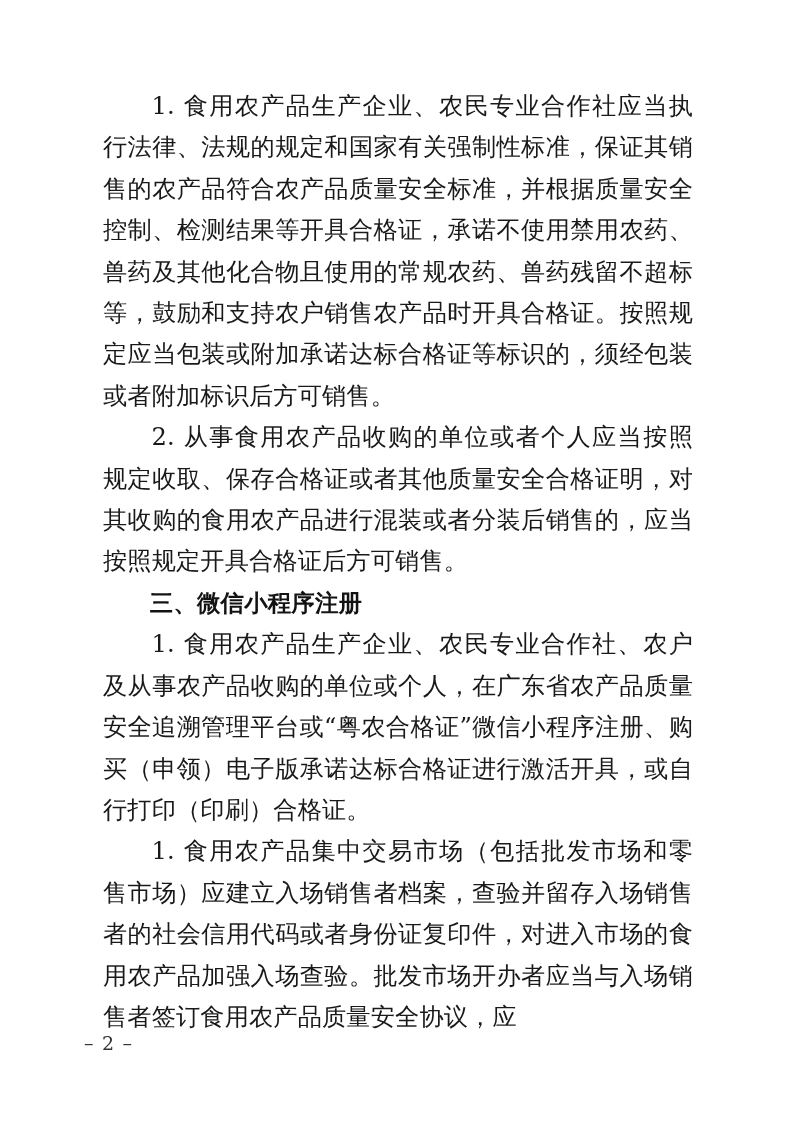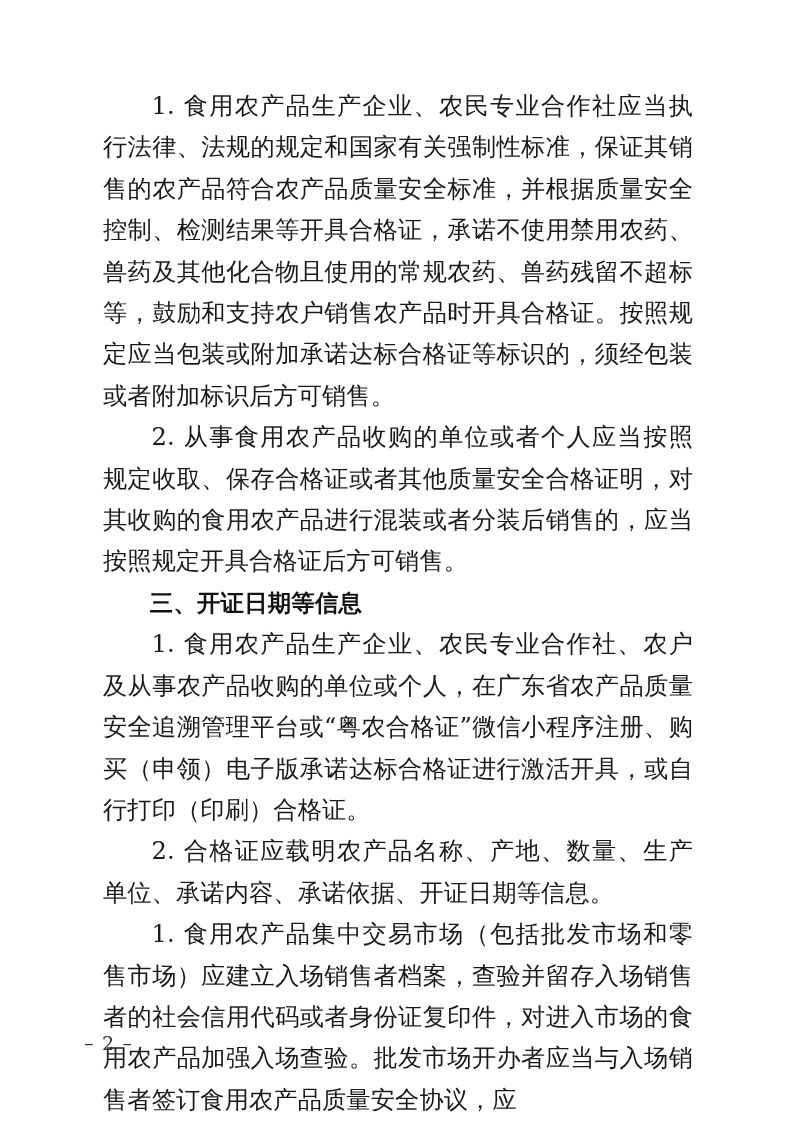--- a/index.html
+++ b/index.html
@@ -75,21 +75,20 @@
   }
 </style>
 </head>
 <body>
 
 <div class="page">
 
   <div class="content">
     <p class="para">1. 食用农产品生产企业、农民专业合作社应当执行法律、法规的规定和国家有关强制性标准，保证其销售的农产品符合农产品质量安全标准，并根据质量安全控制、检测结果等开具合格证，承诺不使用禁用农药、兽药及其他化合物且使用的常规农药、兽药残留不超标等，鼓励和支持农户销售农产品时开具合格证。按照规定应当包装或附加承诺达标合格证等标识的，须经包装或者附加标识后方可销售。</p>
     <p class="para">2. 从事食用农产品收购的单位或者个人应当按照规定收取、保存合格证或者其他质量安全合格证明，对其收购的食用农产品进行混装或者分装后销售的，应当按照规定开具合格证后方可销售。</p>
-    <p class="heading">三、开证日期等信息</p>
+    <p class="heading">三、微信小程序注册</p>
     <p class="para">1. 食用农产品生产企业、农民专业合作社、农户及从事农产品收购的单位或个人，在广东省农产品质量安全追溯管理平台或“粤农合格证”微信小程序注册、购买（申领）电子版承诺达标合格证进行激活开具，或自行打印（印刷）合格证。</p>
-    <p class="para">2. 合格证应载明农产品名称、产地、数量、生产单位、承诺内容、承诺依据、开证日期等信息。</p>
     <p class="para">1. 食用农产品集中交易市场（包括批发市场和零售市场）应建立入场销售者档案，查验并留存入场销售者的社会信用代码或者身份证复印件，对进入市场的食用农产品加强入场查验。批发市场开办者应当与入场销售者签订食用农产品质量安全协议，应</p>
   </div>
 
   <div class="footer">– 2 –</div>
 
 </div>
 
 </body></html>

